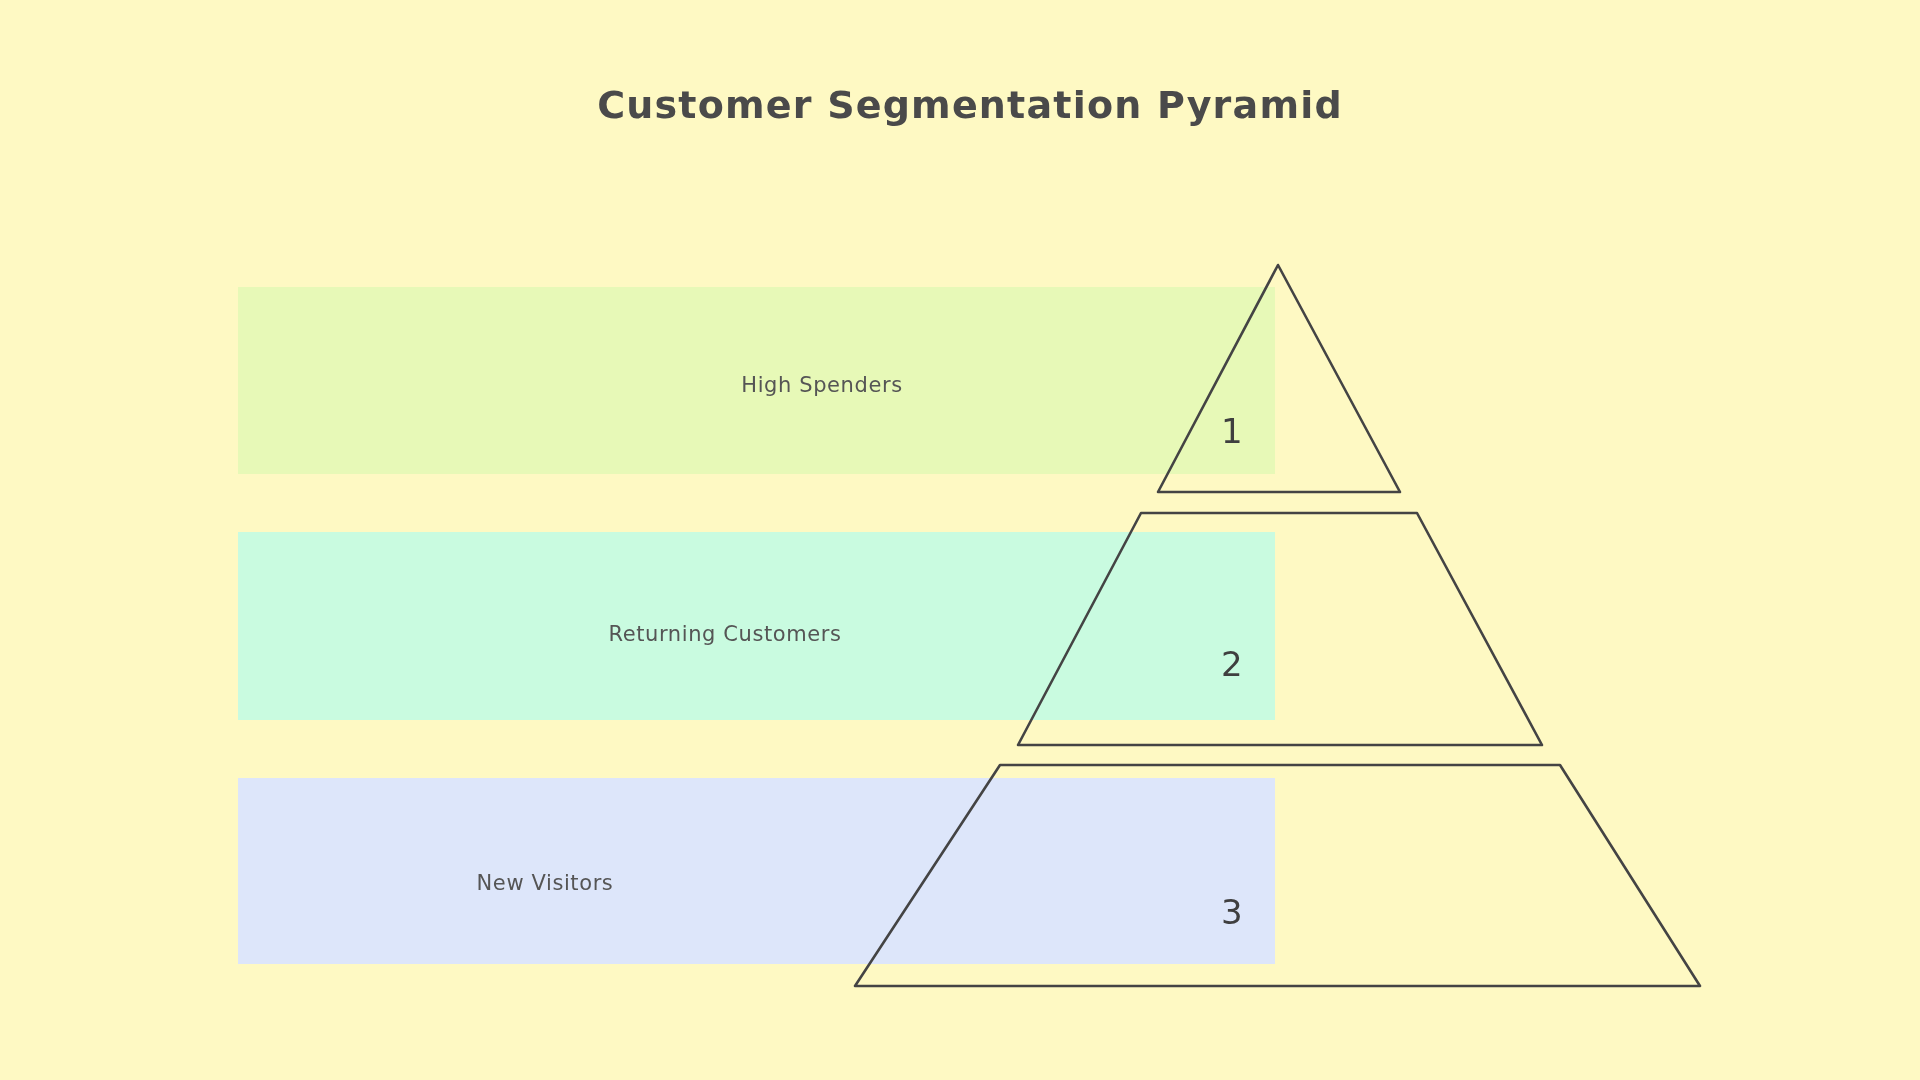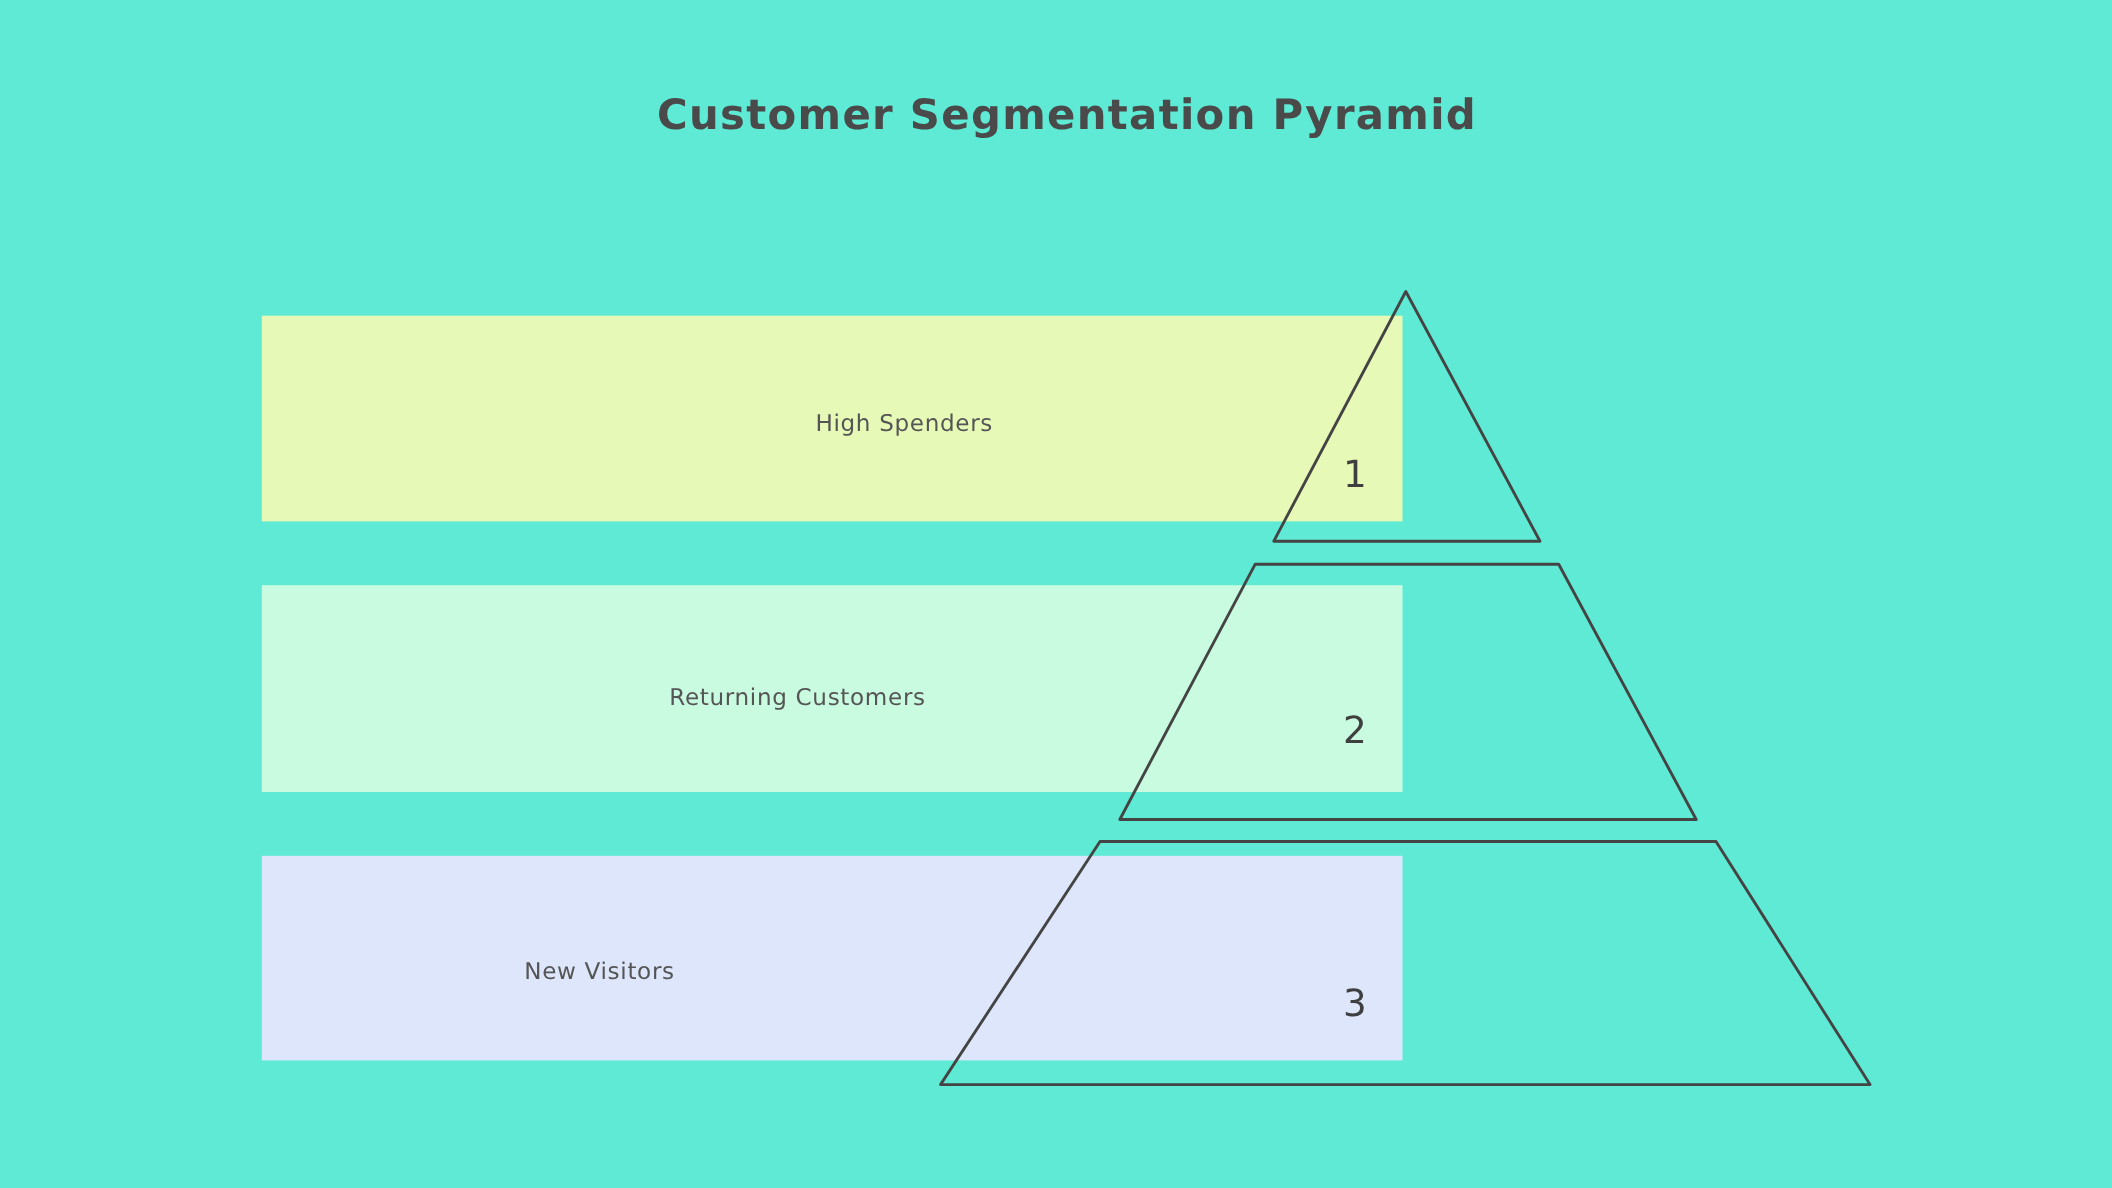--- a/index.html
+++ b/index.html
@@ -12,21 +12,21 @@
     width: 1920px;
     height: 1080px;
     overflow: hidden;
     font-family: "DejaVu Sans", sans-serif;
     position: relative;
   }
   #canvas {
     position: relative;
     width: 1920px;
     height: 1080px;
-    background: #5eead4;
+    background: #fef9c3;
   }
   #diagram-svg {
     position: absolute;
     left: 0;
     top: 0;
     width: 1920px;
     height: 1080px;
     display: block;
   }
   .title-text {

